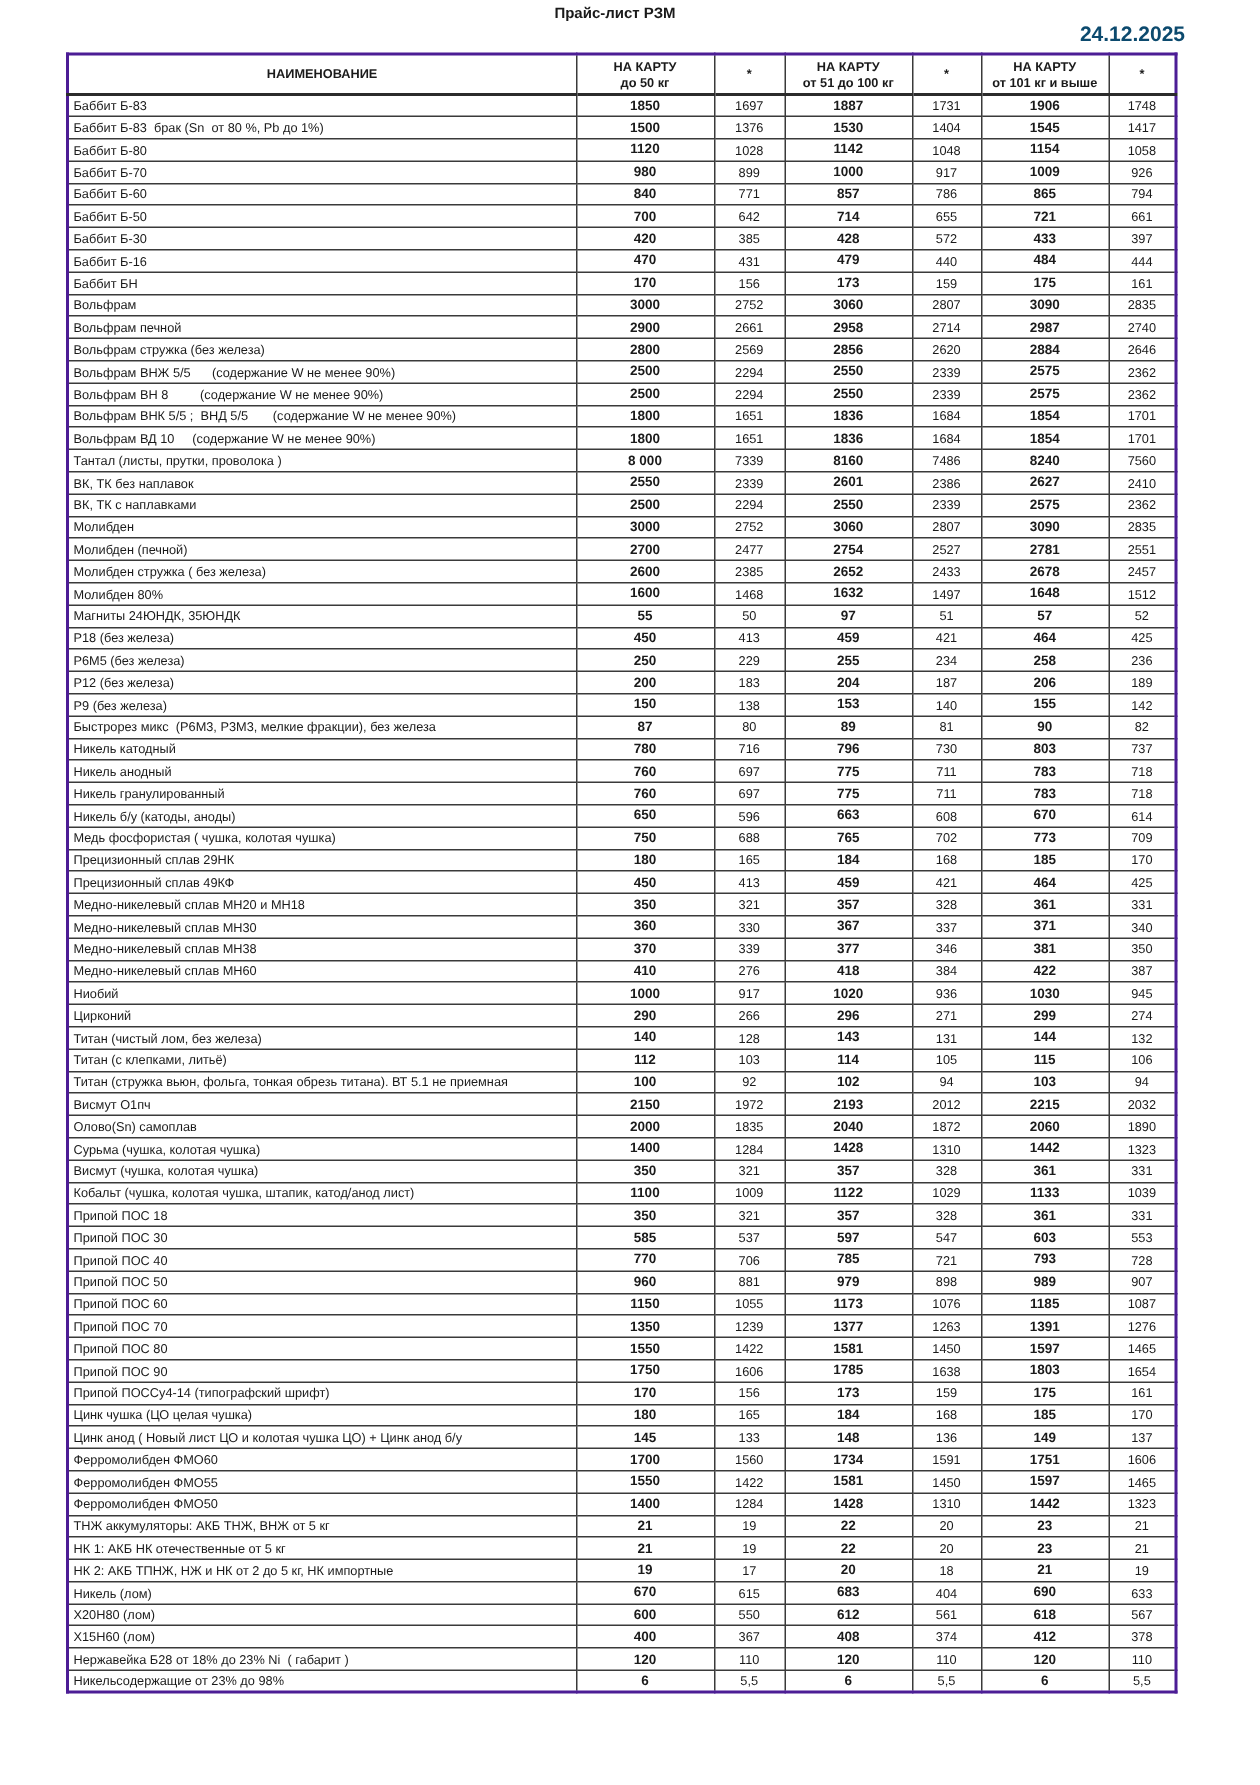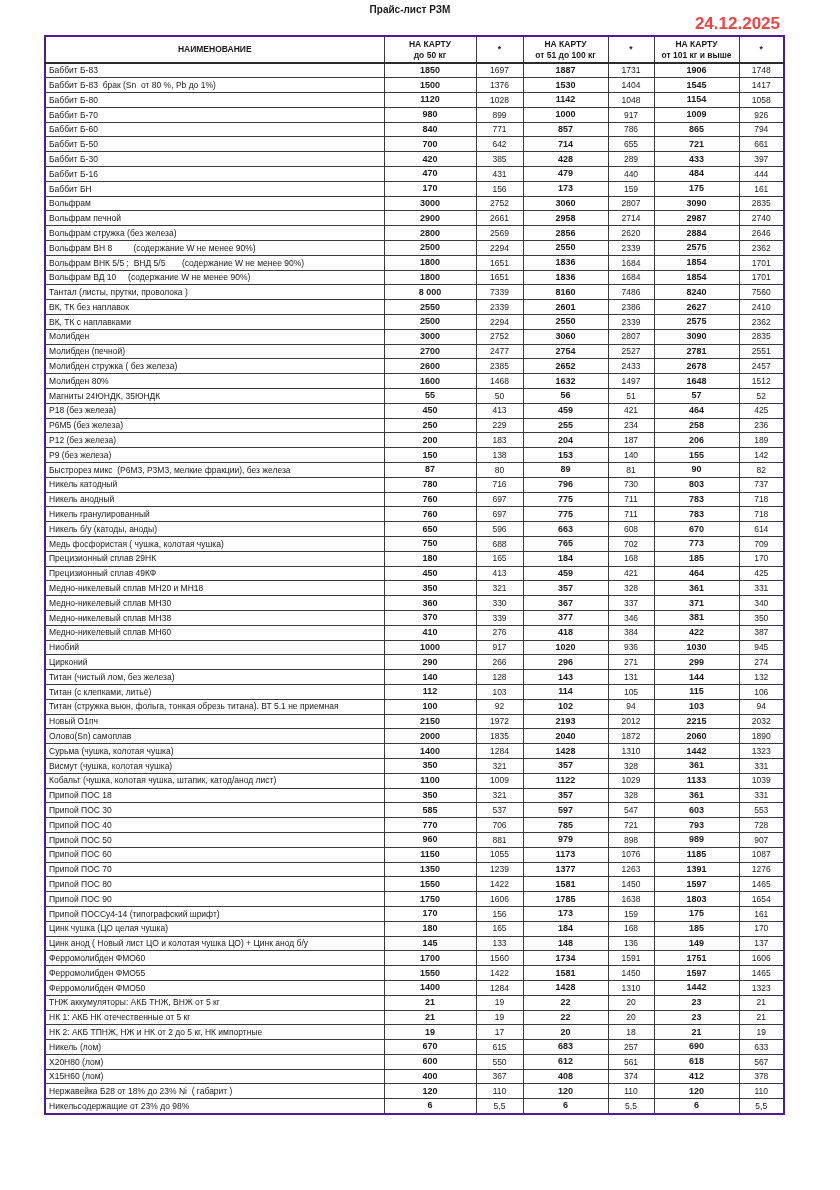--- a/index.html
+++ b/index.html
@@ -18,24 +18,24 @@
   .doc-title {
     position: absolute;
     top: 4px; left: 0; right: 0;
     text-align: center;
     font-size: 10px;
     font-weight: bold;
     color: #1a1a1a;
   }
   .doc-date {
     position: absolute;
-    top: 14px; right: 40px;
-    font-size: 17px;
+    top: 14px; right: 30px;
+    font-size: 14px;
     font-weight: bold;
-    color: #ef4444;
+    color: #0c4a6e;
   }
   table.price-table {
     position: absolute;
     top: 35px; left: 44px;
     width: 739px;
     border-collapse: collapse;
     table-layout: fixed;
     border: 2px solid #4c1d95;
   }
   .price-table th, .price-table td {
@@ -173,21 +173,21 @@
           <td class="price">714</td>
           <td class="alt">655</td>
           <td class="price">721</td>
           <td class="alt">661</td>
         </tr>
         <tr>
           <td class="name">Баббит Б-30</td>
           <td class="price">420</td>
           <td class="alt">385</td>
           <td class="price">428</td>
-          <td class="alt">289</td>
+          <td class="alt">572</td>
           <td class="price">433</td>
           <td class="alt">397</td>
         </tr>
         <tr>
           <td class="name">Баббит Б-16</td>
           <td class="price">470</td>
           <td class="alt">431</td>
           <td class="price">479</td>
           <td class="alt">440</td>
           <td class="price">484</td>
@@ -223,20 +223,29 @@
         <tr>
           <td class="name">Вольфрам стружка (без железа)</td>
           <td class="price">2800</td>
           <td class="alt">2569</td>
           <td class="price">2856</td>
           <td class="alt">2620</td>
           <td class="price">2884</td>
           <td class="alt">2646</td>
         </tr>
         <tr>
+          <td class="name">Вольфрам ВНЖ 5/5      (содержание W не менее 90%)</td>
+          <td class="price">2500</td>
+          <td class="alt">2294</td>
+          <td class="price">2550</td>
+          <td class="alt">2339</td>
+          <td class="price">2575</td>
+          <td class="alt">2362</td>
+        </tr>
+        <tr>
           <td class="name">Вольфрам ВН 8         (содержание W не менее 90%)</td>
           <td class="price">2500</td>
           <td class="alt">2294</td>
           <td class="price">2550</td>
           <td class="alt">2339</td>
           <td class="price">2575</td>
           <td class="alt">2362</td>
         </tr>
         <tr>
           <td class="name">Вольфрам ВНК 5/5 ;  ВНД 5/5       (содержание W не менее 90%)</td>
@@ -316,21 +325,21 @@
           <td class="alt">1468</td>
           <td class="price">1632</td>
           <td class="alt">1497</td>
           <td class="price">1648</td>
           <td class="alt">1512</td>
         </tr>
         <tr>
           <td class="name">Магниты 24ЮНДК, 35ЮНДК</td>
           <td class="price">55</td>
           <td class="alt">50</td>
-          <td class="price">56</td>
+          <td class="price">97</td>
           <td class="alt">51</td>
           <td class="price">57</td>
           <td class="alt">52</td>
         </tr>
         <tr>
           <td class="name">Р18 (без железа)</td>
           <td class="price">450</td>
           <td class="alt">413</td>
           <td class="price">459</td>
           <td class="alt">421</td>
@@ -511,21 +520,21 @@
         <tr>
           <td class="name">Титан (стружка вьюн, фольга, тонкая обрезь титана). ВТ 5.1 не приемная</td>
           <td class="price">100</td>
           <td class="alt">92</td>
           <td class="price">102</td>
           <td class="alt">94</td>
           <td class="price">103</td>
           <td class="alt">94</td>
         </tr>
         <tr>
-          <td class="name">Новый О1пч</td>
+          <td class="name">Висмут О1пч</td>
           <td class="price">2150</td>
           <td class="alt">1972</td>
           <td class="price">2193</td>
           <td class="alt">2012</td>
           <td class="price">2215</td>
           <td class="alt">2032</td>
         </tr>
         <tr>
           <td class="name">Олово(Sn) самоплав</td>
           <td class="price">2000</td>
@@ -713,21 +722,21 @@
           <td class="price">20</td>
           <td class="alt">18</td>
           <td class="price">21</td>
           <td class="alt">19</td>
         </tr>
         <tr>
           <td class="name">Никель (лом)</td>
           <td class="price">670</td>
           <td class="alt">615</td>
           <td class="price">683</td>
-          <td class="alt">257</td>
+          <td class="alt">404</td>
           <td class="price">690</td>
           <td class="alt">633</td>
         </tr>
         <tr>
           <td class="name">Х20Н80 (лом)</td>
           <td class="price">600</td>
           <td class="alt">550</td>
           <td class="price">612</td>
           <td class="alt">561</td>
           <td class="price">618</td>

